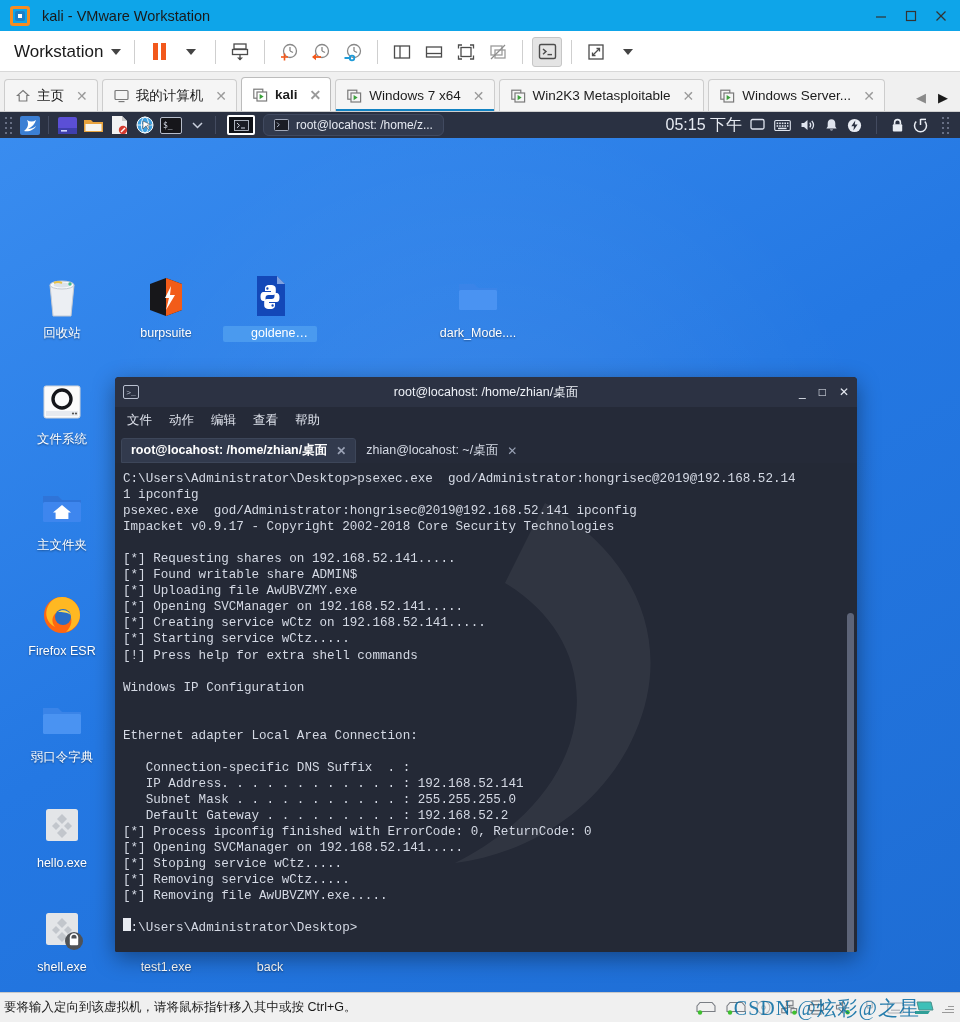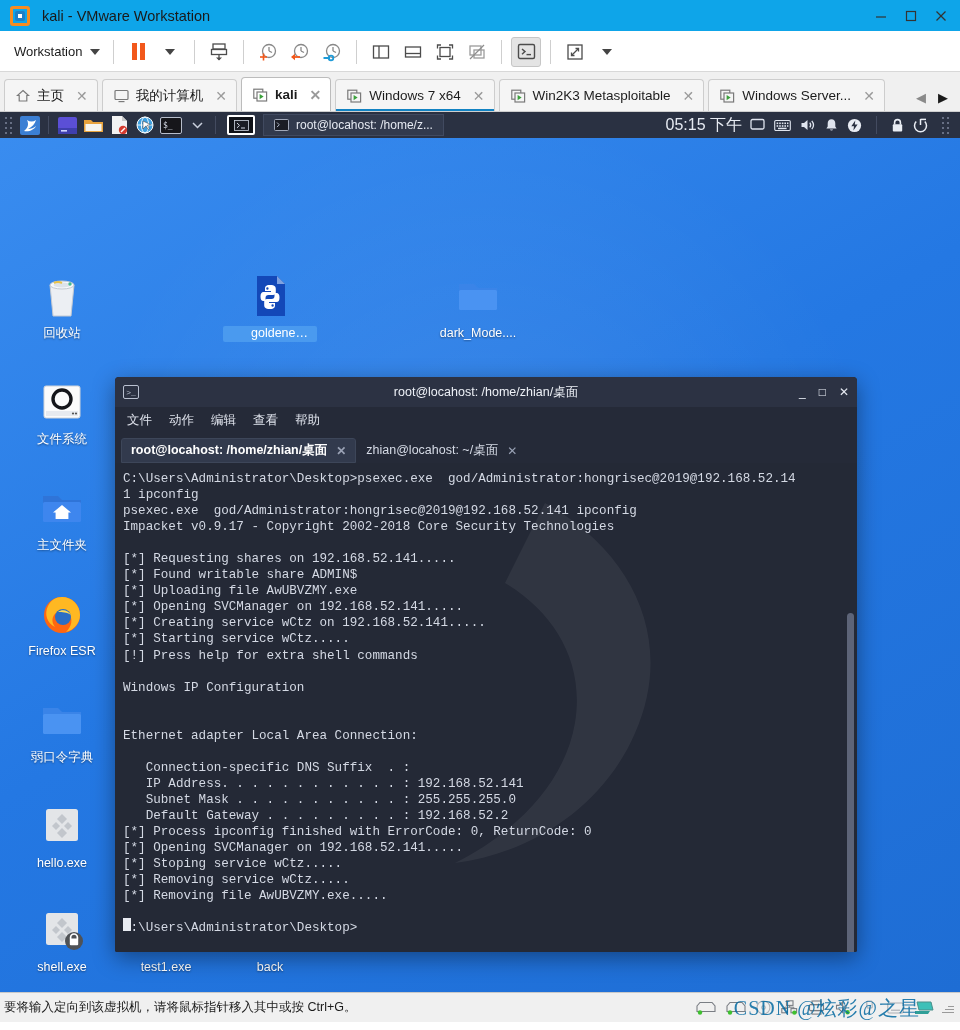--- a/index.html
+++ b/index.html
@@ -34,21 +34,21 @@
     font-size: 13px; color: #333;
   }
   .win-btn svg { display: block; }
 
   
   .vm-toolbar {
     height: 40px; background: #ffffff; display: flex; align-items: center;
     padding: 0 8px; border-bottom: 1px solid #d8d8d8; gap: 2px;
   }
   .tb-text {
-    font-size: 13px; color: #1a1a1a; padding: 2px 4px 2px 6px;
+    font-size: 17px; color: #1a1a1a; padding: 2px 4px 2px 6px;
     display: flex; align-items: center; gap: 8px;
   }
   .caret-dn {
     width: 0; height: 0; border-left: 5px solid transparent; border-right: 5px solid transparent;
     border-top: 6px solid #444;
   }
   .tb-sep { width: 1px; height: 24px; background: #cfcfcf; margin: 0 7px; }
   .tb-btn {
     width: 30px; height: 30px; display: flex; align-items: center; justify-content: center;
   }
@@ -102,21 +102,21 @@
   .kpanel {
     height: 26px; background: #2a3142; display: flex; align-items: center;
     color: #d8dde8; font-size: 12px; position: relative; z-index: 5;
   }
   .kdots { display: grid; grid-template-columns: 2px 2px; gap: 3px; margin: 0 5px; }
   .kdots i { width: 2px; height: 2px; background: #7c849b; border-radius: 50%; }
   .kpanel-sep { width: 1px; height: 18px; background: #434b60; margin: 0 5px; }
   .klaunch { width: 22px; height: 20px; margin: 0 2px; display: flex; align-items: center; justify-content: center; }
   .ktaskwin {
     display: flex; align-items: center; gap: 7px; height: 22px; padding: 0 10px;
-    background: #323a4d; border: 1px solid #414a60; border-radius: 0;
+    background: #323a4d; border: 1px solid #414a60; border-radius: 6px;
     font-size: 12px; color: #e6eaf2; max-width: 250px; overflow: hidden; white-space: nowrap;
     margin-left: 8px;
   }
   .kclock { margin-left: auto; font-size: 16px; color: #e6eaf2; padding: 0 8px; white-space: nowrap; }
   .ktray { display: flex; align-items: center; gap: 9px; padding-right: 6px; }
   .ktray svg { display: block; }
 
   
   .dicon {
     position: absolute; width: 96px; text-align: center; color: #ffffff;
@@ -564,20 +564,30 @@
           <path d="M12 13 H36 L33 44 H15 Z" fill="#eceff3" stroke="#c3c9d2"></path>
           <ellipse cx="24" cy="13" rx="12" ry="4" fill="#f7f9fb" stroke="#c3c9d2"></ellipse>
           <ellipse cx="24" cy="13" rx="8.5" ry="2.6" fill="#dde3ea"></ellipse>
           <path d="M16 11 Q20 9 24 11" stroke="#e8c24a" stroke-width="2" fill="none"></path>
           <circle cx="32" cy="12" r="1.7" fill="#45b98f"></circle>
         </svg>
       </div>
       <span class="lbl">回收站</span>
     </div>
 
+    <div class="dicon" style="left:118px; top:160px;">
+      <div class="glyph">
+        <svg width="48" height="48" viewBox="0 0 48 48">
+          <path d="M8 12 L24 6 L40 12 V38 L24 44 L8 38 Z" fill="#17171a"></path>
+          <path d="M24 6 L40 12 V38 L24 44 Z" fill="#f25c19"></path>
+          <path d="M29 14 L23 26 H27 L24 38 L33 23 H28 Z" fill="#fff"></path>
+        </svg>
+      </div>
+      <span class="lbl">burpsuite</span>
+    </div>
 
     <div class="dicon selected" style="left:222px; top:160px;">
       <div class="glyph">
         <svg width="48" height="48" viewBox="0 0 48 48">
           <path d="M11 4 H31 L39 12 V44 H11 Z" fill="#1348b8"></path>
           <path d="M31 4 L39 12 H31 Z" fill="#7fa2e0"></path>
           <path d="M24 13 C19.5 13 19 15 19 17 V19 H25 V20 H17.5 C15.5 20 14.5 21.5 14.5 24.5
                    C14.5 27.5 15.5 29 17.5 29 H19.5 V26 C19.5 24 20.5 23 22.5 23 H27
                    C28.8 23 29.8 22 29.8 20.2 V17 C29.8 15 29 13 24 13 Z M21.4 15.3 A1.2 1.2 0 1 1 21.4 17.7 A1.2 1.2 0 0 1 21.4 15.3 Z" fill="#fff"></path>
           <path d="M24 37 C28.5 37 29 35 29 33 V31 H23 V30 H30.5 C32.5 30 33.5 28.5 33.5 25.5

